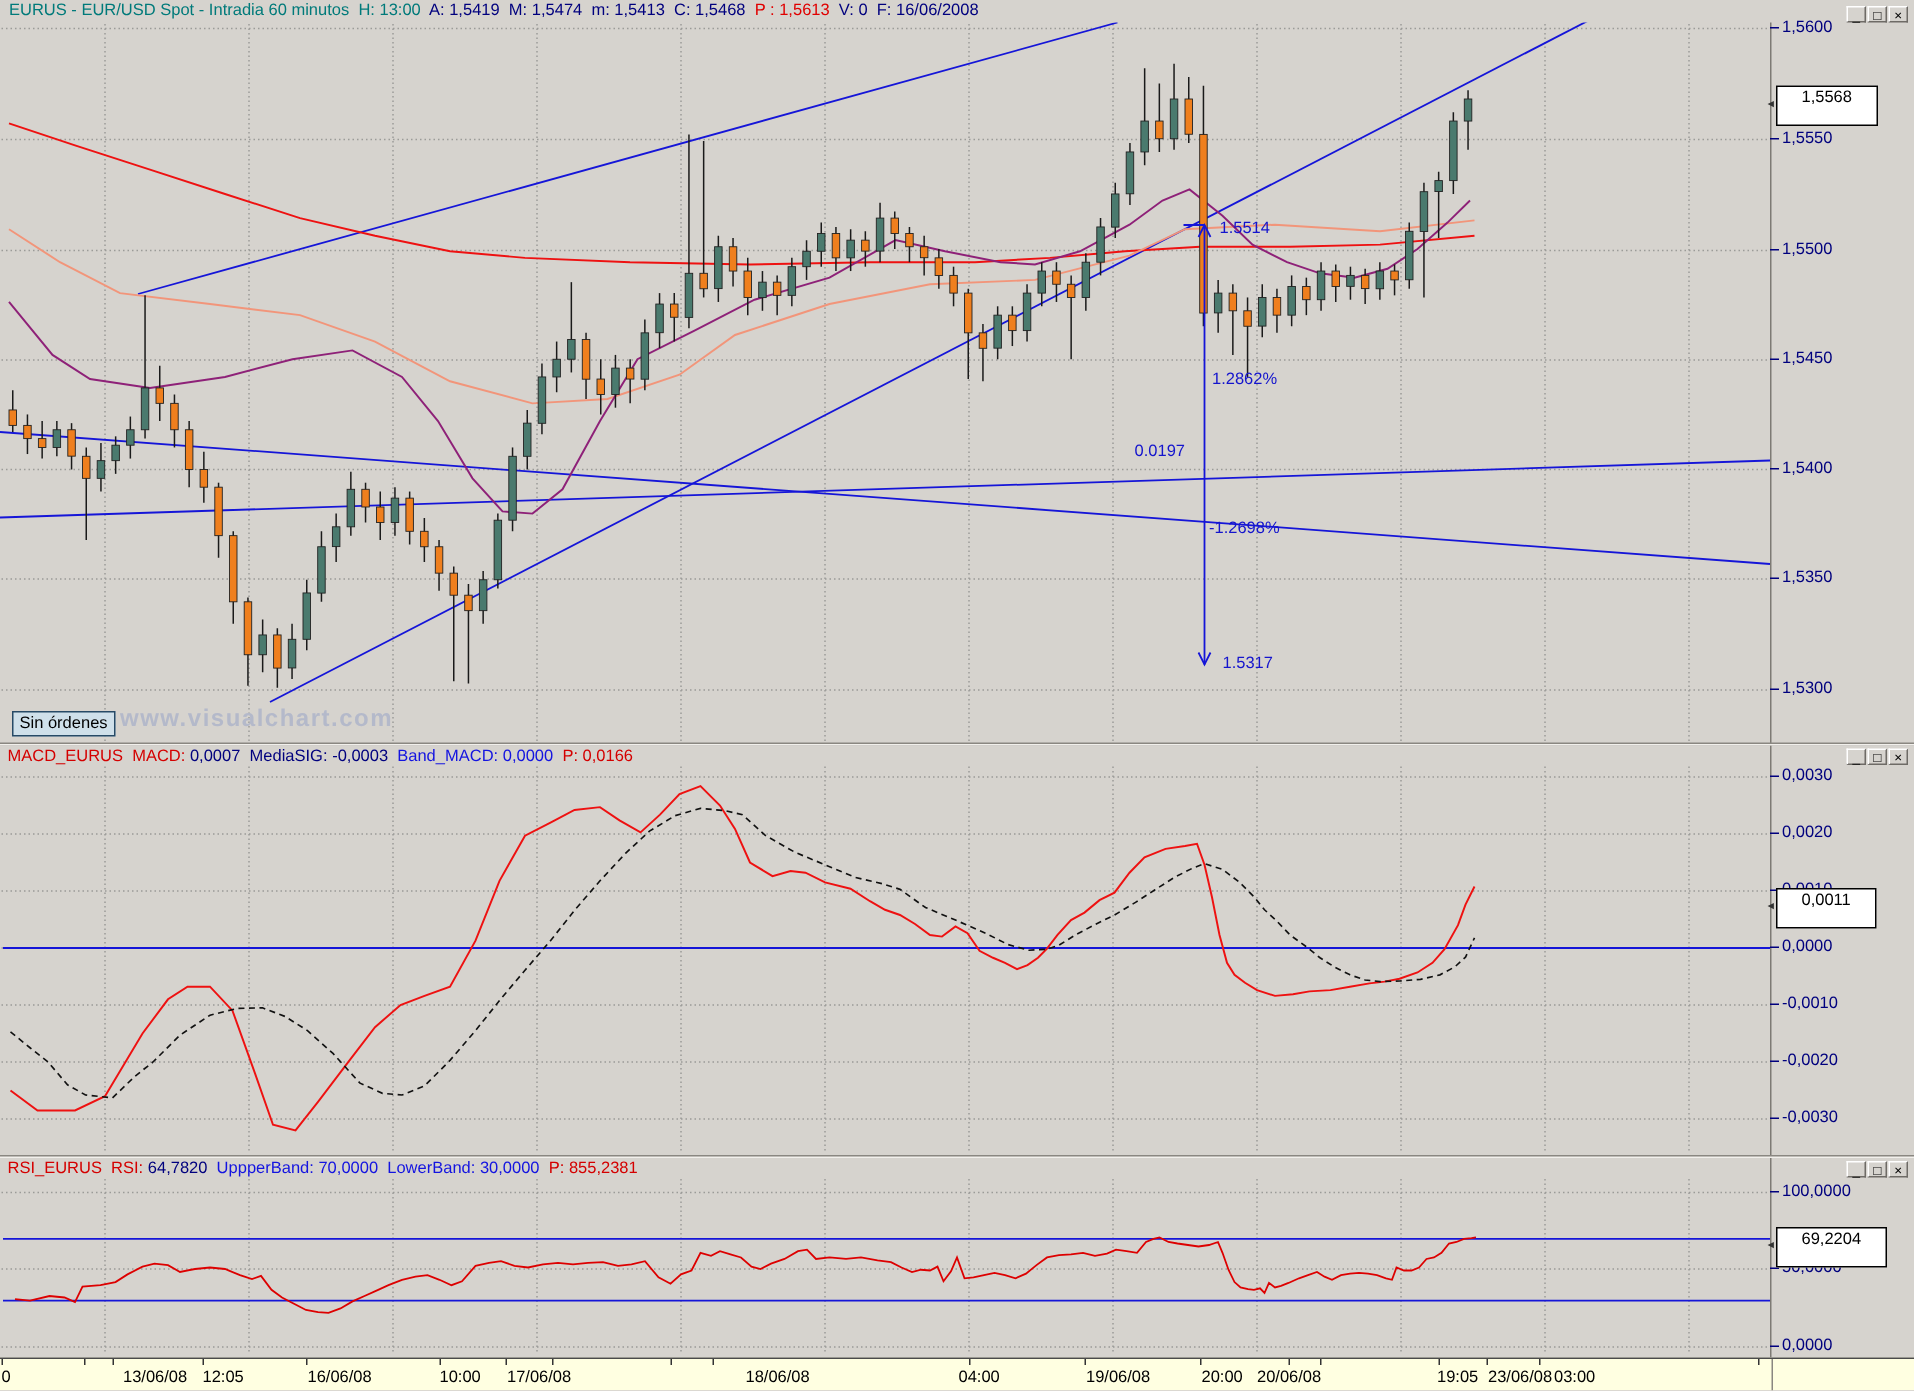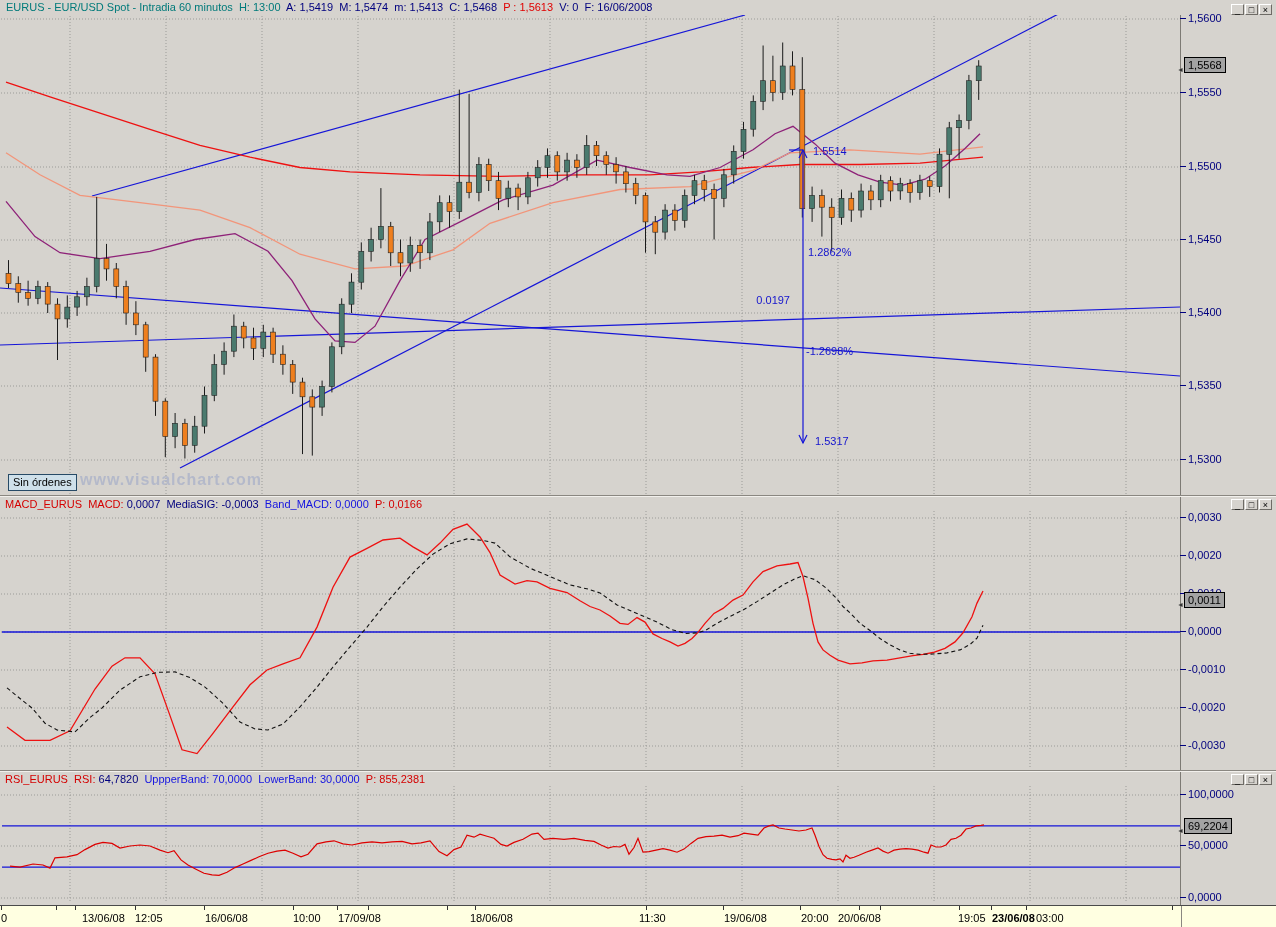--- a/index.html
+++ b/index.html
@@ -9,21 +9,21 @@
   .titlebar{position:absolute;left:0;top:0;width:1276px;height:15px;line-height:14px;
             padding-left:6px;white-space:pre;overflow:hidden;}
   .plotborder{position:absolute;left:0;top:15px;width:1181px;height:890px;border-right:1px solid #7d7a74;}
   svg.panel{position:absolute;left:0;display:block;}
   .hdrline{position:absolute;left:5px;white-space:pre;z-index:6;}
   .sep{position:absolute;left:0;width:1276px;height:2px;background:#8a8781;border-bottom:1px solid #f2f0ec;z-index:7;}
   .scalecol{position:absolute;left:1182px;top:0;width:94px;height:905px;z-index:5;}
   .slabel{position:absolute;left:0;height:12px;color:#00007e;white-space:nowrap;}
   .slabel .stick{position:absolute;left:-2px;top:6px;width:6px;height:1px;background:#00007e;}
   .slabel .stxt{position:absolute;left:6px;top:0;}
-  .tag{position:absolute;left:2px;height:16px;line-height:15px;padding:0 3px;background:#a3a3a3;
+  .tag{position:absolute;left:2px;height:27px;line-height:15px;padding:0 16px;background:#ffffff;
        border:1px solid #000;color:#000;z-index:8;white-space:nowrap;}
   .tagarrow{position:absolute;left:-8px;top:4px;font-size:7px;color:#333;}
   .winbtns{position:absolute;right:4px;display:flex;gap:1px;z-index:9;}
   .wbtn{width:13px;height:11px;background:#d6d3ce;border:1px solid;border-color:#ffffff #6e6b66 #6e6b66 #ffffff;
         font-size:9px;line-height:8px;text-align:center;padding:0;cursor:default;font-family:"Liberation Sans",sans-serif;}
   .timeaxis{position:absolute;left:0;top:905px;width:1276px;height:22px;background:#ffffe1;
             border-top:1px solid #4a4a4a;z-index:4;}
   .tlabel{position:absolute;top:6px;color:#000;white-space:nowrap;}
   .ttick{position:absolute;top:0;width:1px;height:4px;background:#333;}
   .taxissep{position:absolute;left:1181px;top:0;width:1px;height:22px;background:#8a8781;}
@@ -457,25 +457,25 @@
         <div class="ttick" style="left: 880px;"></div>
         <div class="ttick" style="left: 959px;"></div>
         <div class="ttick" style="left: 991px;"></div>
         <div class="ttick" style="left: 1026px;"></div>
         <div class="ttick" style="left: 1172px;"></div>
         <div class="tlabel" style="left: 1px;">0</div>
         <div class="tlabel" style="left: 82px;">13/06/08</div>
         <div class="tlabel" style="left: 135px;">12:05</div>
         <div class="tlabel" style="left: 205px;">16/06/08</div>
         <div class="tlabel" style="left: 293px;">10:00</div>
-        <div class="tlabel" style="left: 338px;">17/09/08</div>
-        <div class="tlabel" style="left: 470px;">18/06/08</div>
-        <div class="tlabel" style="left: 639px;">11:30</div>
+        <div class="tlabel" style="left: 338px;">17/06/08</div>
+        <div class="tlabel" style="left: 497px;">18/06/08</div>
+        <div class="tlabel" style="left: 639px;">04:00</div>
         <div class="tlabel" style="left: 724px;">19/06/08</div>
         <div class="tlabel" style="left: 801px;">20:00</div>
         <div class="tlabel" style="left: 838px;">20/06/08</div>
         <div class="tlabel" style="left: 958px;">19:05</div>
-        <div class="tlabel" style="left: 992px; font-weight: bold;">23/06/08</div>
+        <div class="tlabel" style="left: 992px;">23/06/08</div>
         <div class="tlabel" style="left: 1036px;">03:00</div>
       </div>
   </div>
 
 </div>
 
 </body></html>

